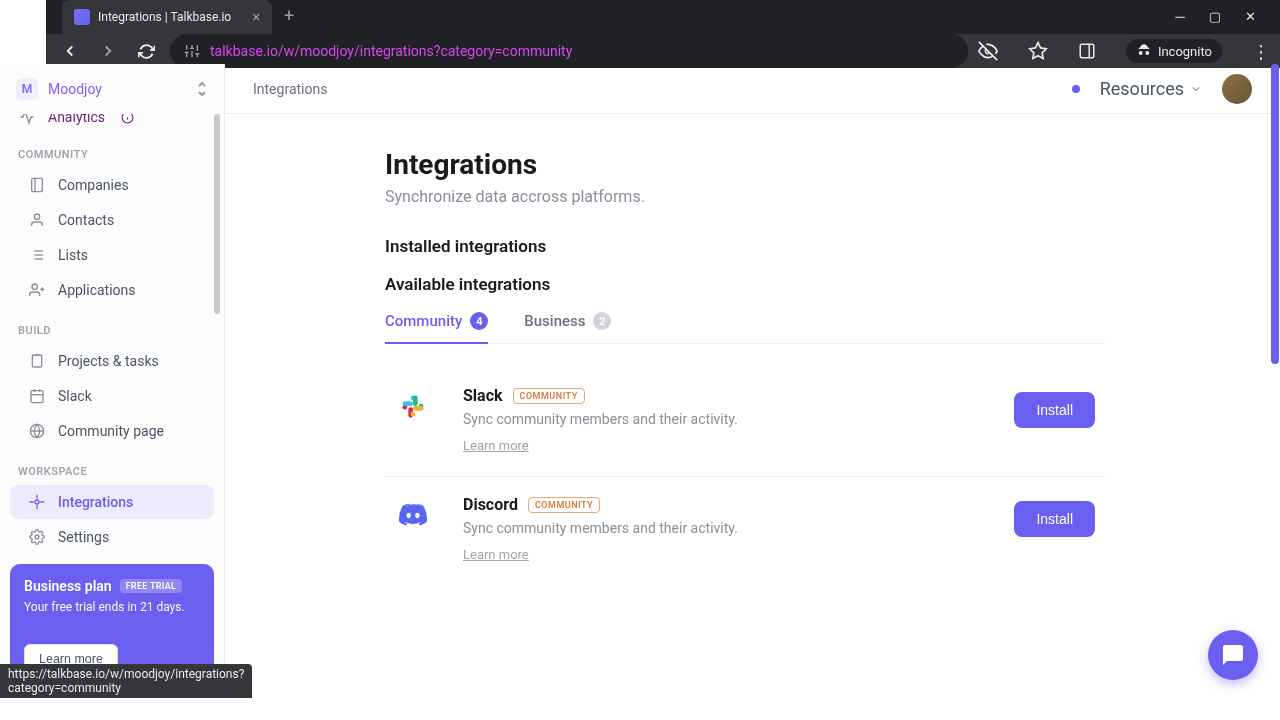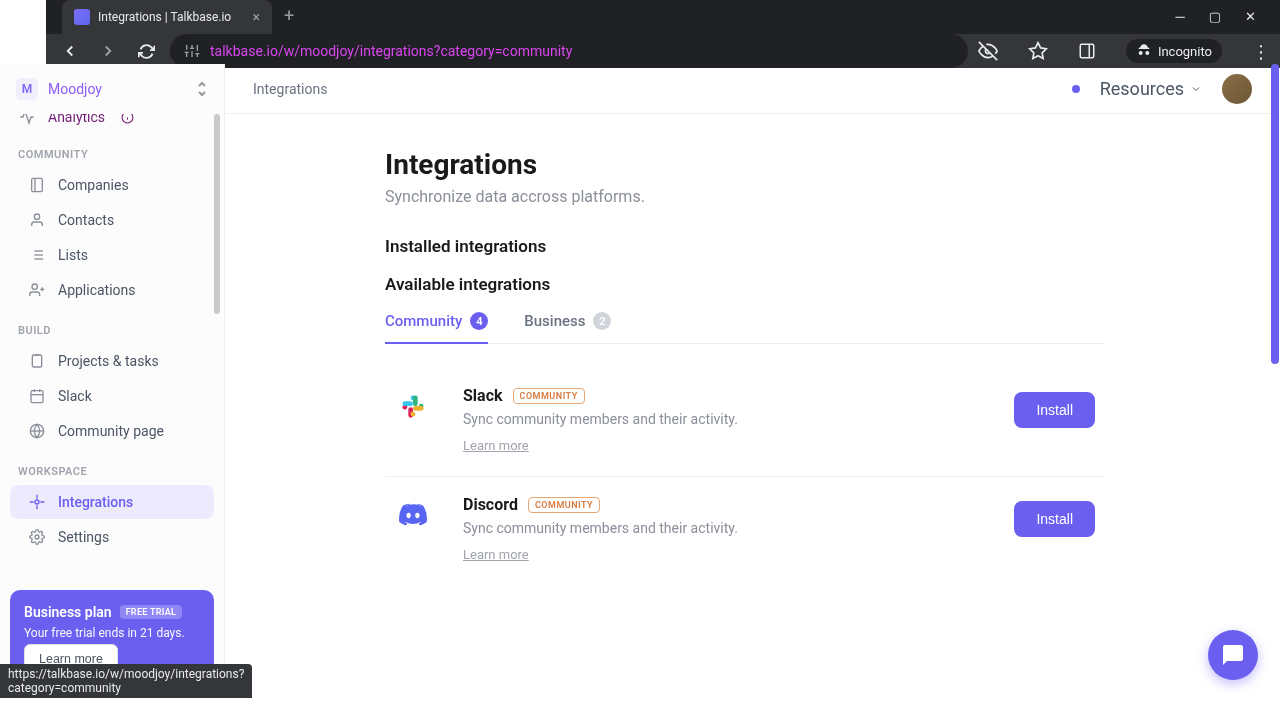--- a/index.html
+++ b/index.html
@@ -41,21 +41,21 @@
 .sb-section { padding: 16px 18px 6px; font-size: 11px; font-weight: 600; color: #a0a4ad; letter-spacing: 0.5px; }
 .sb-item { display: flex; align-items: center; padding: 8px 18px; gap: 12px; color: #4b5563; font-size: 14px; cursor: pointer; border-radius: 8px; margin: 1px 10px; }
 .sb-item.active { background: #eeeafd; color: #6b5ff0; font-weight: 500; }
 .sb-icon { width: 18px; height: 18px; display: flex; align-items: center; justify-content: center; color: #8b8f9a; }
 .sb-item.active .sb-icon { color: #6b5ff0; }
 
 .promo-card { margin: 10px; background: #6b5ff0; border-radius: 10px; padding: 14px; color: #fff; }
 .promo-head { display: flex; align-items: center; gap: 8px; margin-bottom: 6px; }
 .promo-title { font-weight: 600; font-size: 14px; }
 .promo-badge { background: rgba(255,255,255,0.25); font-size: 9px; padding: 2px 6px; border-radius: 4px; font-weight: 600; letter-spacing: 0.3px; }
-.promo-text { font-size: 12px; margin-bottom: 4px; opacity: 0.95; }
+.promo-text { font-size: 12px; margin-bottom: 30px; opacity: 0.95; }
 .promo-btn { background: #fff; color: #4b5563; border: none; padding: 7px 14px; border-radius: 6px; font-size: 12.5px; cursor: pointer; border: 1px solid #e0e0e0; }
 
 .status-bar { position: absolute; bottom: 0; left: 0; background: #35363a; color: #e8eaed; font-size: 12px; padding: 3px 8px; border-top-right-radius: 4px; }
 
 
 .main { flex: 1; display: flex; flex-direction: column; position: relative; }
 .topbar { height: 50px; border-bottom: 1px solid #eee; display: flex; align-items: center; padding: 0 28px; }
 .breadcrumb { color: #6b7280; font-size: 14px; }
 .topbar-right { margin-left: auto; display: flex; align-items: center; gap: 20px; }
 .status-dot { width: 8px; height: 8px; background: #6b5ff0; border-radius: 50%; }

